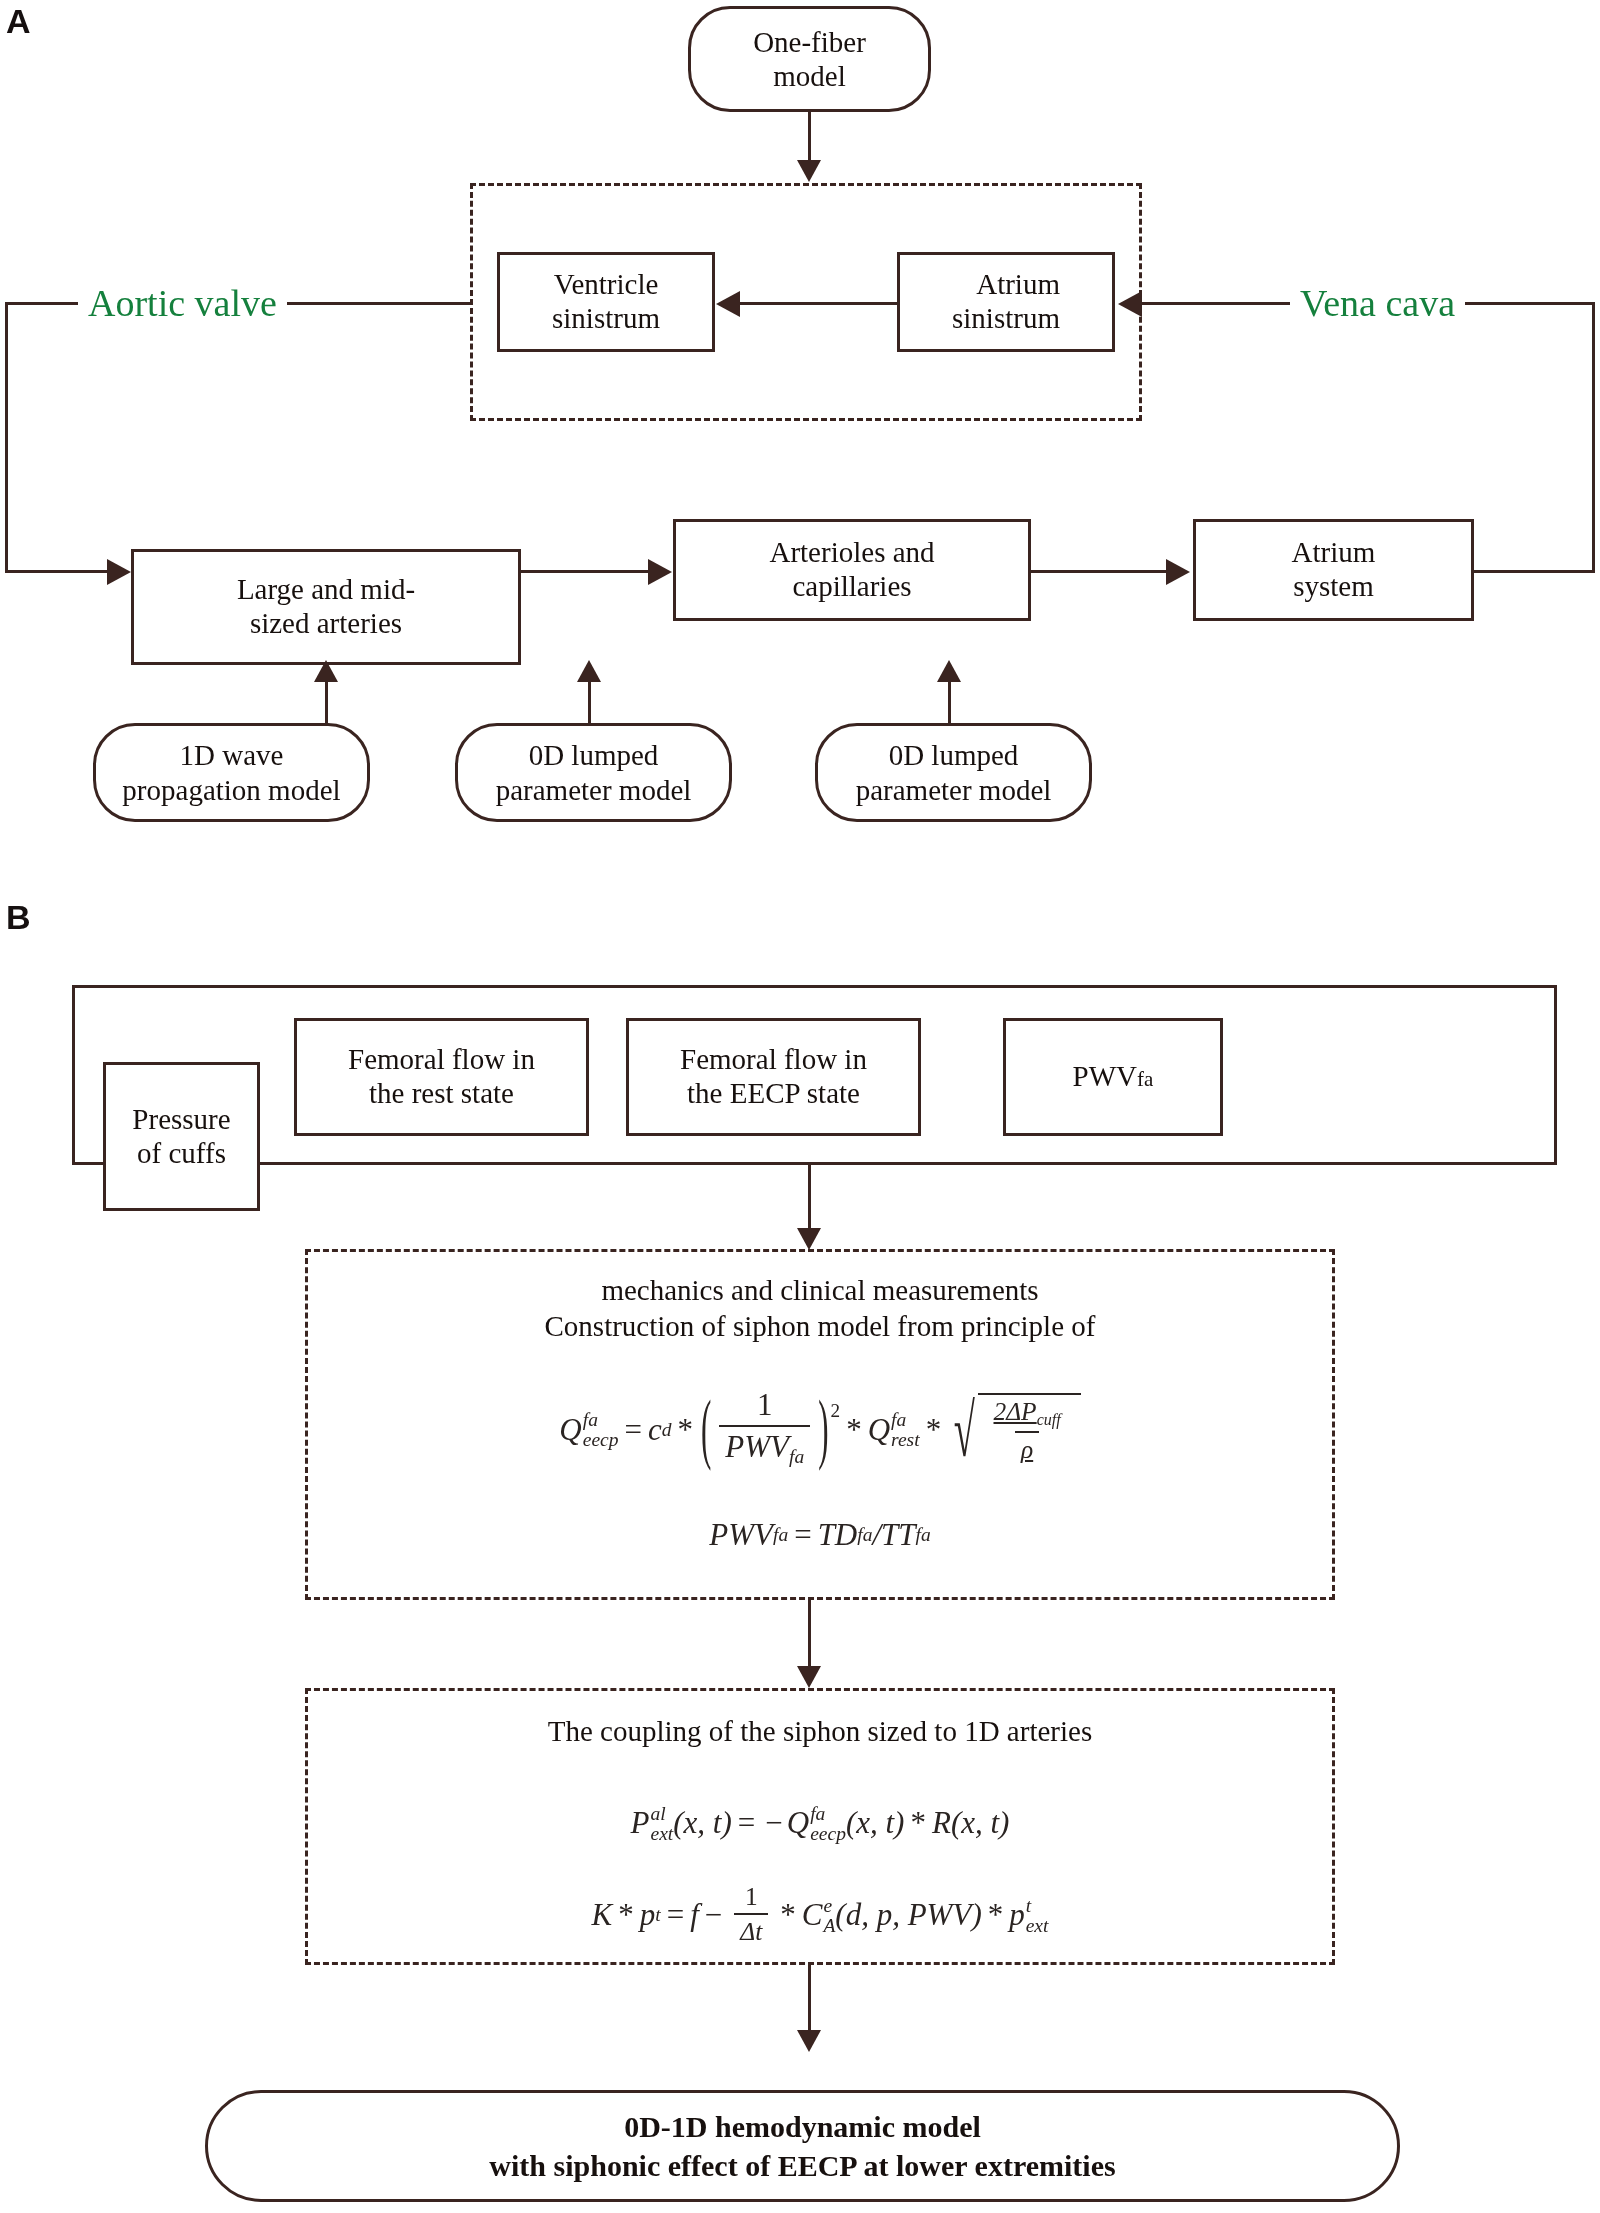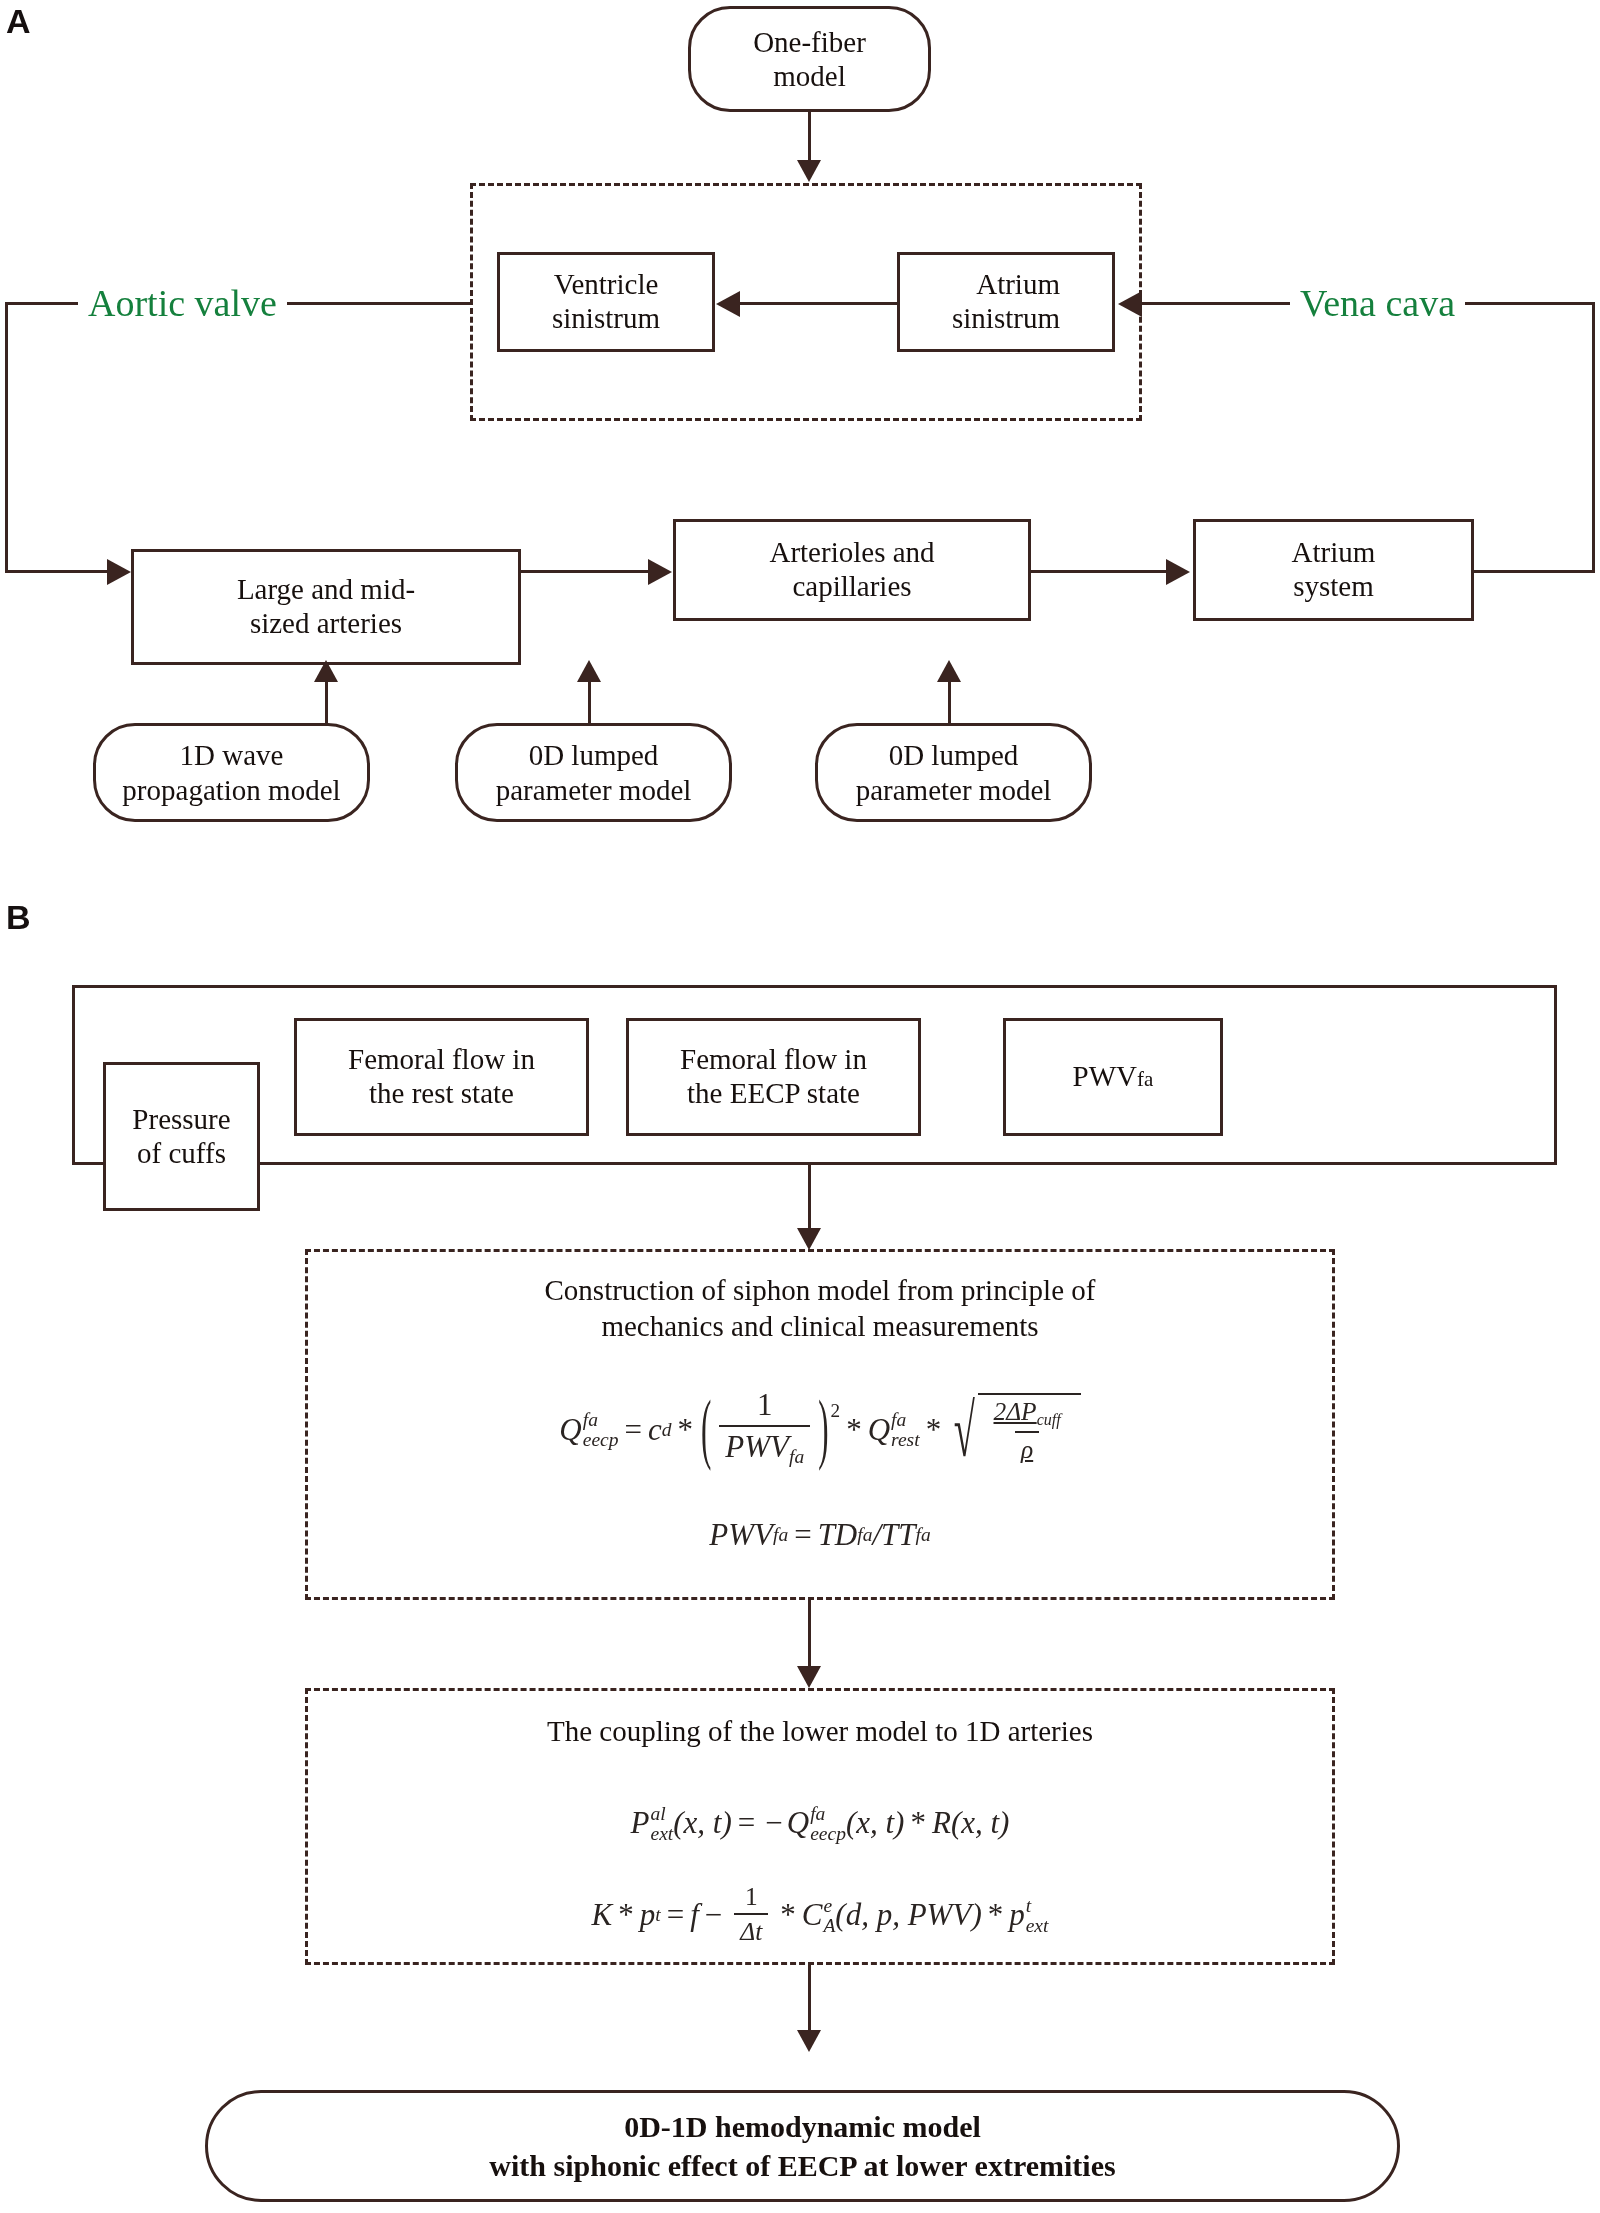--- a/index.html
+++ b/index.html
@@ -331,22 +331,22 @@
       <span style="font-size:21px;">fa</span>
   </div>
 </div>
 
 <div class="abs vline" style="left:808px; top:1165px; height:70px;"></div>
 <div class="abs arrow-down" style="left:797px; top:1228px;"></div>
 
 <div class="abs dashed-box" style="left:305px; top:1249px; width:1030px; height:351px;"></div>
 
 <div class="abs dash-title" style="left:325px; top:1272px; width:990px;">
+  <div>mechanics and clinical measurements</div>
   <div>Construction of siphon model from principle of</div>
-  <div>mechanics and clinical measurements</div>
 </div>
 
 <div class="abs math" style="left:325px; top:1372px; width:990px; height:115px;">
   <span>Q</span>
     <span class="subsup">
     <span class="sup">fa</span>
     <span class="sub">eecp</span>
   </span>
   <span class="op">=</span>
   <span>c</span>
@@ -388,21 +388,21 @@
     <span>/</span>
     <span>TT</span>
     <sub class="m">fa</sub>
 </div>
 
 <div class="abs vline" style="left:808px; top:1600px; height:72px;"></div>
 <div class="abs arrow-down" style="left:797px; top:1666px;"></div>
 
 <div class="abs dashed-box" style="left:305px; top:1688px; width:1030px; height:277px;"></div>
 
-<div class="abs dash-title" style="left:325px; top:1713px; width:990px;">The coupling of the lower model to 1D arteries</div>
+<div class="abs dash-title" style="left:325px; top:1713px; width:990px;">The coupling of the siphon sized to 1D arteries</div>
 
 <div class="abs math" style="left:325px; top:1788px; width:990px; height:70px;">
   <span>P</span>
     <span class="subsup">
     <span class="sup">al</span>
     <span class="sub">ext</span>
   </span>
     <span>(x, t)</span>
   <span class="op">=</span>
   <span class="op tight">−</span>

